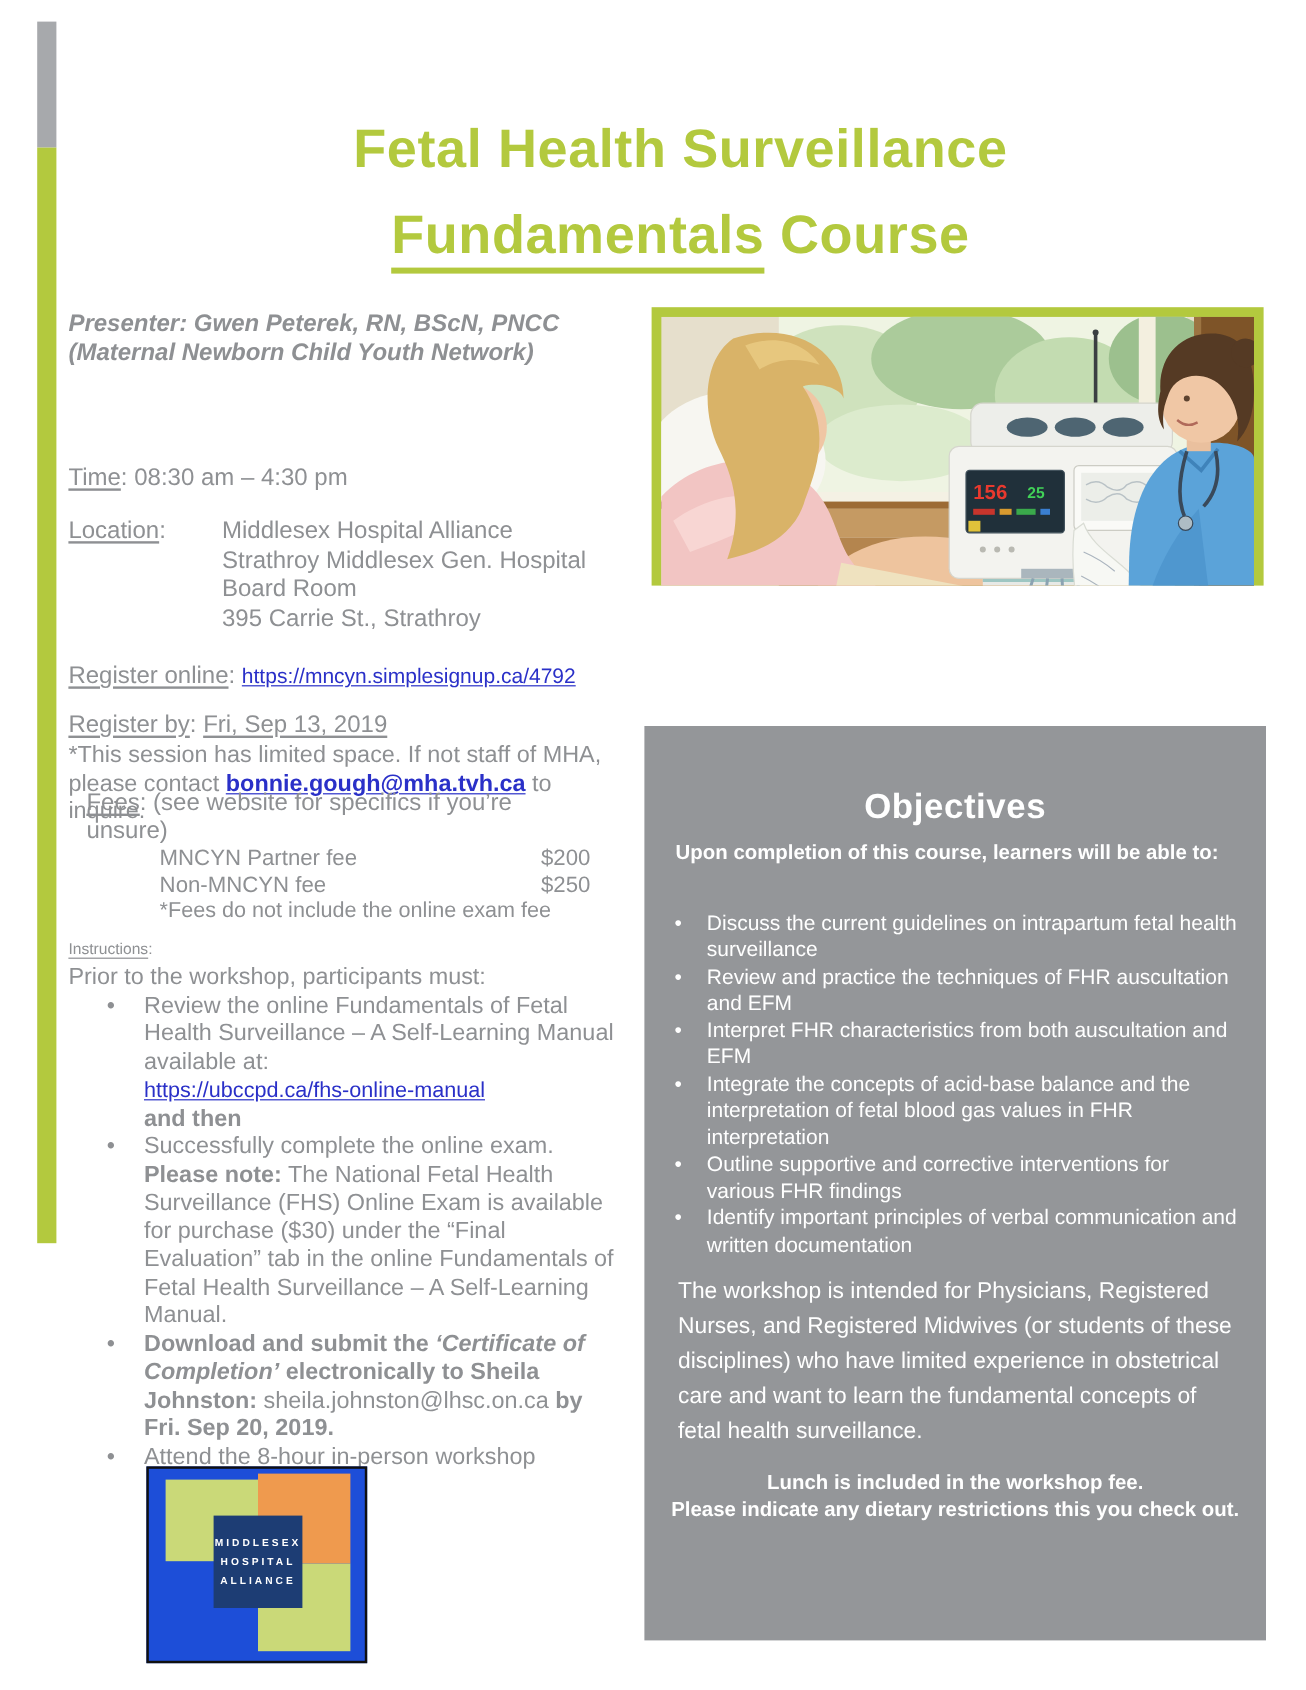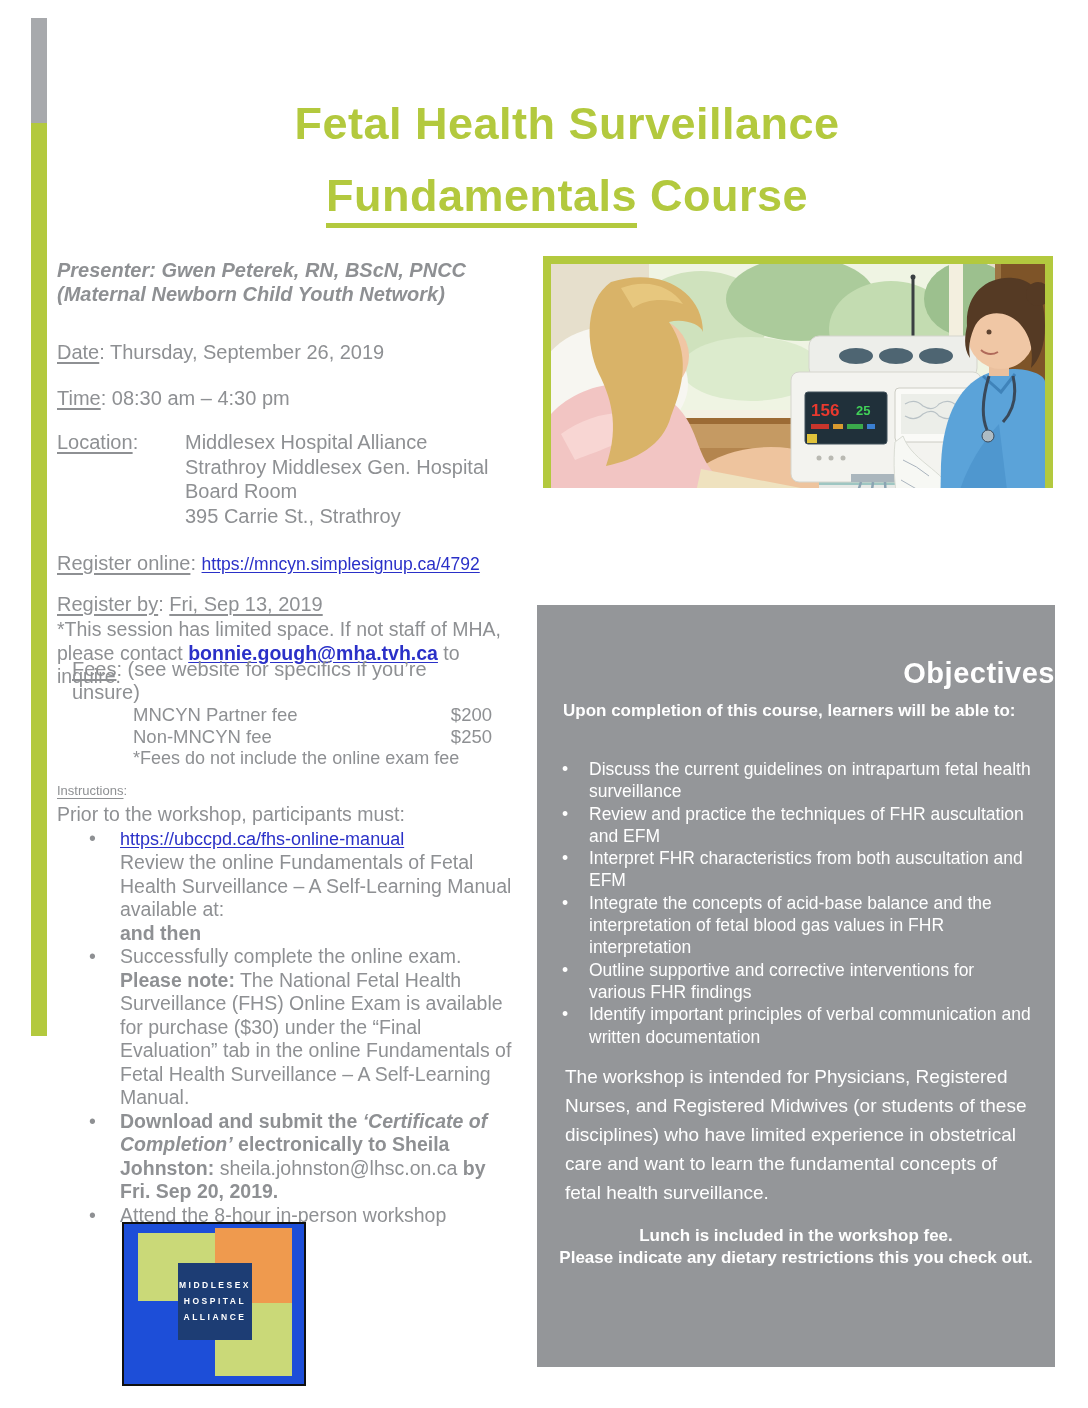--- a/index.html
+++ b/index.html
@@ -39,21 +39,21 @@
   a.lnk{color:#2a30c8;text-decoration:underline;text-underline-offset:2px;}
   .url-sm{font-size:17.5px;}
   .url-md{font-size:18px;}
 
   .photo{position:absolute;left:543px;top:256px;width:510px;height:232px;
          background:#b3c93e;padding:8px;box-sizing:border-box;overflow:hidden;}
   .photo svg{display:block;}
 
   .objectives{position:absolute;left:537px;top:605px;width:518px;height:762px;
               background:#949699;color:#ffffff;box-sizing:border-box;}
-  .obj-title{margin:52px 0 0;text-align:right;font-size:29px;font-weight:bold;letter-spacing:0.5px;}
+  .obj-title{margin:52px 0 0;text-align:center;font-size:29px;font-weight:bold;letter-spacing:0.5px;}
   .obj-intro{margin:10px 26px 0;font-size:17px;font-weight:bold;line-height:22px;}
   .obj-list{list-style:none;margin:36px 0 0;padding:0 24px 0 52px;font-size:17.5px;line-height:22.3px;}
   .obj-list li{position:relative;}
   .obj-list li::before{content:"•";position:absolute;left:-27px;top:0;}
   .obj-audience{margin:14px 28px 0;font-size:19px;line-height:29px;}
   .obj-lunch{margin:18px 8px 0;text-align:center;font-weight:bold;font-size:17px;line-height:22px;}
 
   .logo{position:absolute;left:122px;top:1222px;width:184px;height:164px;background:#1d4ed8;
         border:2px solid #101010;box-sizing:border-box;}
   .logo .sq{position:absolute;}
@@ -75,23 +75,20 @@
   <h1 class="title">
     <span class="tline">Fetal Health Surveillance</span>
     <span class="tline"><span class="u-thick">Fundamentals</span><span> Course</span></span>
   </h1>
 
   <div class="lg g-presenter">
     <div>Presenter: Gwen Peterek, RN, BScN, PNCC</div>
     <div>(Maternal Newborn Child Youth Network)</div>
   </div>
 
-  <div class="lg g-date">
-    <span class="u">Date</span><span>: Thursday, September 26, 2019</span>
-  </div>
 
   <div class="lg g-time">
     <span class="u">Time</span><span>: 08:30 am – 4:30 pm</span>
   </div>
 
   <div class="lg g-location">
     <div class="loc-label"><span class="u">Location</span><span>:</span></div>
     <div>
       <div>Middlesex Hospital Alliance</div>
       <div>Strathroy Middlesex Gen. Hospital</div>
@@ -129,22 +126,22 @@
     <div class="fee-excl">*Fees do not include the online exam fee</div>
   </div>
 
   <div class="lg g-main">
     <div class="insx-head">
       <span class="u">Instructions</span><span>:</span>
     </div>
     <div>Prior to the workshop, participants must:</div>
     <ul class="insx">
       <li>
+        <div>Review the online Fundamentals of Fetal Health Surveillance – A Self-Learning Manual available at:</div>
         <div><a class="lnk url-md" href="#">https://ubccpd.ca/fhs-online-manual</a></div>
-        <div>Review the online Fundamentals of Fetal Health Surveillance – A Self-Learning Manual available at:</div>
         <div class="b">and then</div>
       </li>
       <li>
         <span>Successfully complete the online exam. </span><span class="b">Please note:</span><span> The National Fetal Health Surveillance (FHS) Online Exam is available for purchase ($30) under the “Final Evaluation” tab in the online Fundamentals of Fetal Health Surveillance – A Self-Learning Manual.</span>
       </li>
       <li>
         <span class="b">Download and submit the </span><span class="bi">‘Certificate of Completion’</span><span class="b"> electronically to Sheila Johnston: </span><span>sheila.johnston@lhsc.on.ca</span><span class="b">  by Fri. Sep 20, 2019.</span>
       </li>
       <li>Attend the 8-hour in-person workshop</li>
     </ul>

